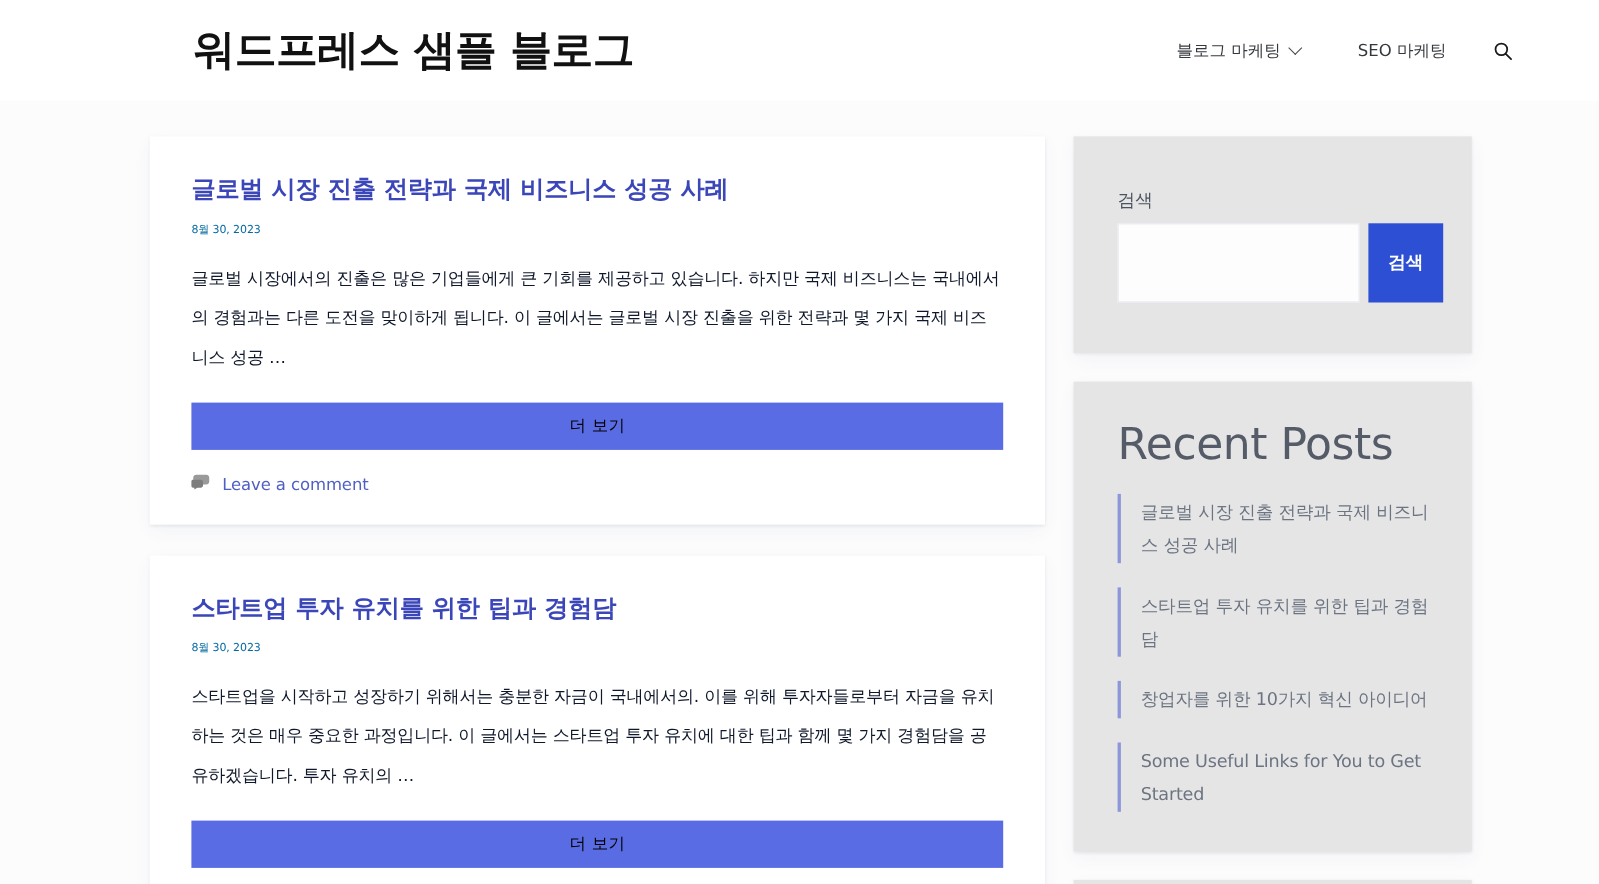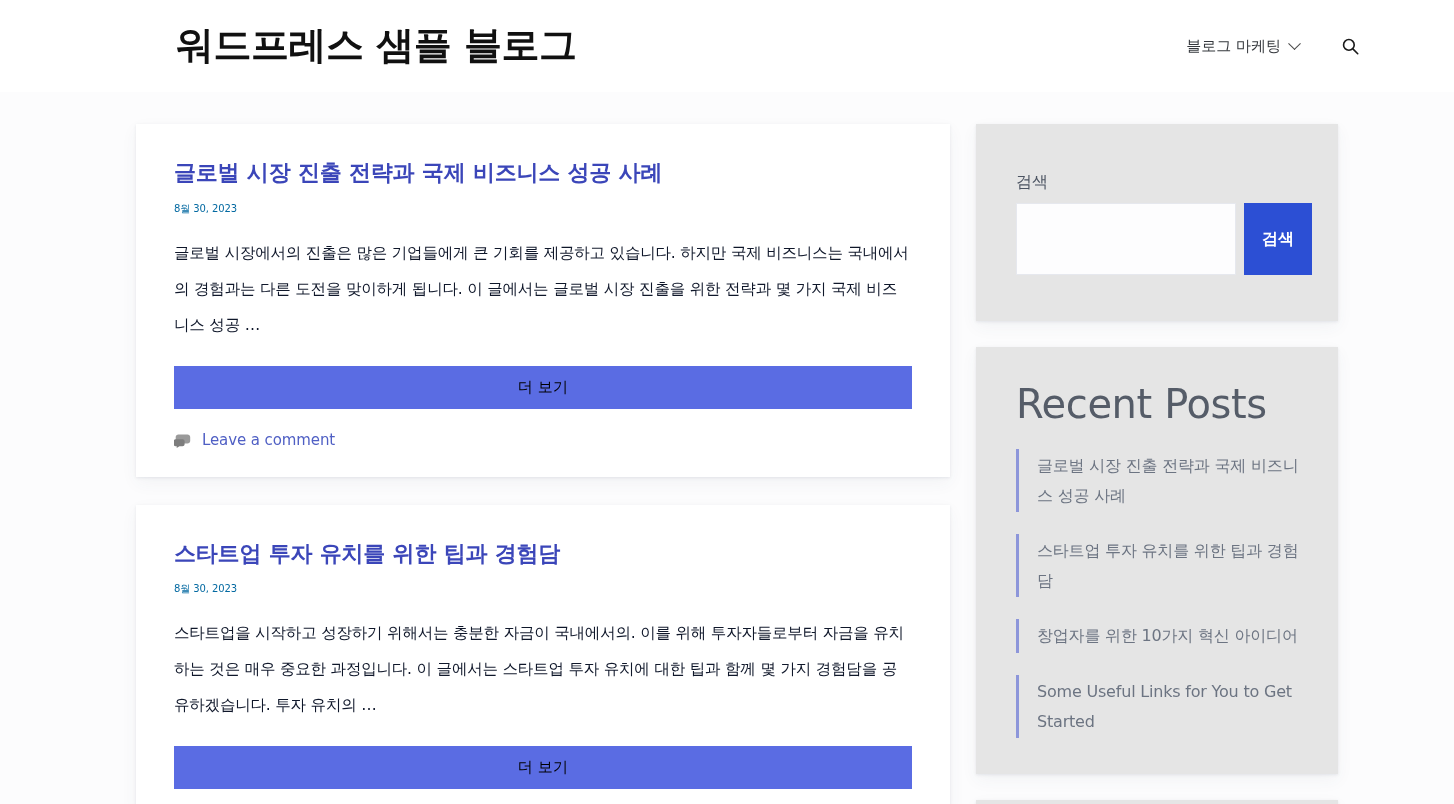--- a/index.html
+++ b/index.html
@@ -17,21 +17,21 @@
     color: #3c4858;
     -webkit-font-smoothing: antialiased;
   }
 
   
   .site-header {
     background: #ffffff;
     height: 92px;
     display: flex;
     align-items: center;
-    padding: 0 56px 0 176px;
+    padding: 0 40px 0 176px;
     position: relative;
   }
 
   .site-title {
     font-size: 38px;
     line-height: 1.1;
     font-weight: 700;
     color: #111111;
     letter-spacing: -0.5px;
     white-space: nowrap;
@@ -134,21 +134,21 @@
     text-align: center;
     font-size: 15px;
     font-family: inherit;
     padding: 12px 0;
     cursor: pointer;
     letter-spacing: 0.2px;
   }
 
   .comment-row {
     display: flex;
-    align-items: flex-end;
+    align-items: flex-start;
     gap: 10px;
     margin-top: 22px;
     padding-bottom: 4px;
   }
 
   .comment-link {
     font-size: 15px;
     color: #4f5fc4;
     cursor: pointer;
     letter-spacing: -0.1px;
@@ -236,20 +236,23 @@
 
 <header class="site-header">
   <div class="site-title">워드프레스 샘플 블로그</div>
 
   <nav class="primary-nav">
     <div class="nav-item">
       <span>블로그 마케팅</span>
       <span class="chevron-down"></span>
     </div>
 
+    <div class="nav-item">
+      <span>SEO 마케팅</span>
+    </div>
 
     <div class="search-toggle">
       <svg width="19" height="19" viewBox="0 0 20 20" fill="none">
         <circle cx="8.3" cy="8.3" r="5.6" stroke="#1a1a1a" stroke-width="1.7"></circle>
         <line x1="12.5" y1="12.5" x2="17.6" y2="17.6" stroke="#1a1a1a" stroke-width="1.7" stroke-linecap="round"></line>
       </svg>
     </div>
   </nav>
 </header>
 

